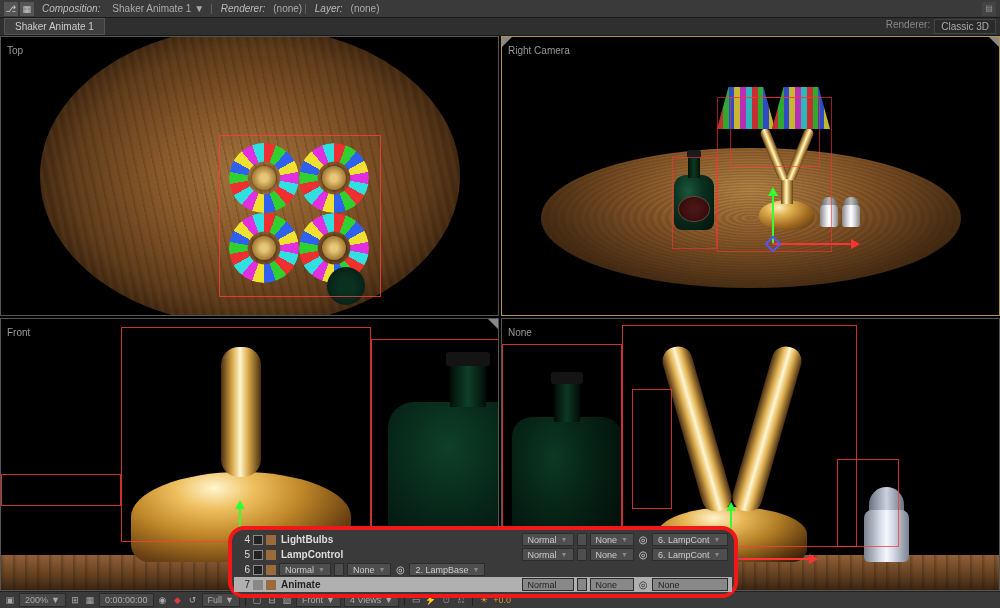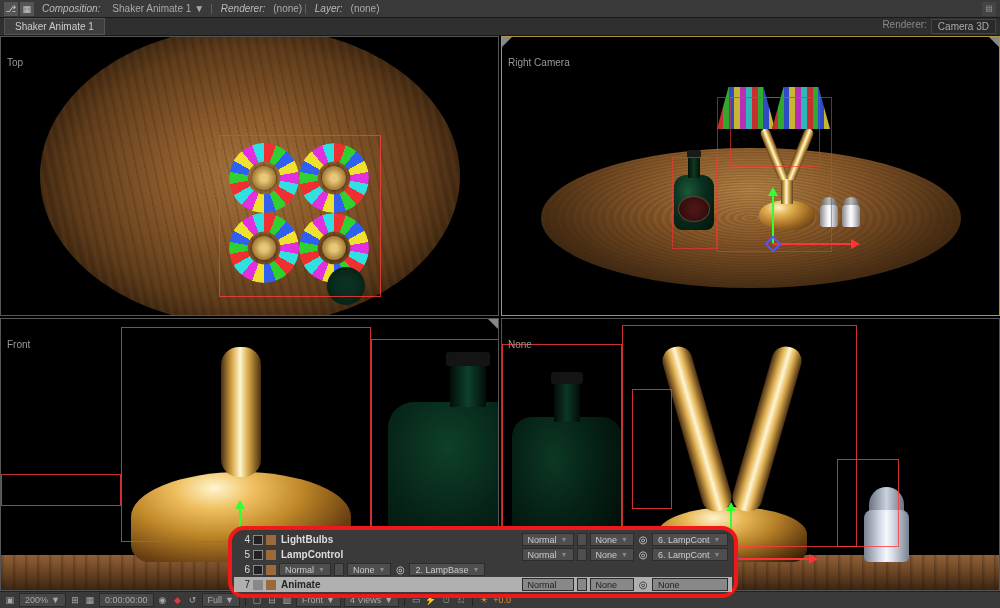--- a/index.html
+++ b/index.html
@@ -14,21 +14,21 @@
 .panel-header .menu-btn { width: 14px; height: 14px; background: #444; display: flex; align-items: center; justify-content: center; font-size: 8px; color: #999; }
 
 .tab-bar { background: #2f2f2f; height: 18px; display: flex; align-items: center; padding: 0 4px; border-bottom: 1px solid #1a1a1a; }
 .tab { background: #3f3f3f; padding: 2px 10px; border: 1px solid #555; font-size: 10px; color: #ccc; }
 .renderer { margin-left: auto; display: flex; align-items: flex-start; gap: 4px; color: #888; }
 .renderer .val { background: #2a2a2a; padding: 1px 6px; border: 1px solid #444; color: #aaa; }
 
 .viewports { position: relative; height: 555px; background: #000; display: grid; grid-template-columns: 1fr 1fr; grid-template-rows: 280px 1fr; gap: 2px; }
 .viewport { position: relative; background: #000; overflow: hidden; border: 1px solid #555; }
 .viewport.sel { border: 1px solid #b0944a; }
-.vp-label { position: absolute; top: 20px; left: 6px; color: #999; font-size: 10px; z-index: 10; }
+.vp-label { position: absolute; top: 8px; left: 6px; color: #999; font-size: 10px; z-index: 10; }
 .corner-tri { position: absolute; width: 0; height: 0; z-index: 11; }
 .tri-tl { top: 0; left: 0; border-left: 10px solid #888; border-bottom: 10px solid transparent; }
 .tri-tr { top: 0; right: 0; border-right: 10px solid #888; border-bottom: 10px solid transparent; }
 
 
 .wood-circle { position: absolute; left: 50%; top: 50%; transform: translate(-50%, -50%); width: 420px; height: 300px; border-radius: 50%; background: radial-gradient(ellipse at center, #a87840 0%, #8b5a2b 30%, #5c3a1a 60%, #1a0f05 85%, #000 100%); }
 .wood-circle::before { content: ''; position: absolute; inset: 0; border-radius: 50%; background: repeating-linear-gradient(78deg, rgba(60,35,10,0.3) 0px, transparent 3px, rgba(120,80,40,0.2) 6px, transparent 9px); }
 .lampshade-top { position: absolute; width: 70px; height: 70px; border-radius: 50%; }
 .lampshade-top .center { position: absolute; left: 50%; top: 50%; transform: translate(-50%,-50%); width: 24px; height: 24px; border-radius: 50%; background: radial-gradient(circle, #e8c878 20%, #b08840 60%, #705020 100%); box-shadow: 0 0 4px rgba(0,0,0,0.6); }
 .lampshade-top .ring { position: absolute; inset: 0; border-radius: 50%; background: conic-gradient(#f03030 0deg 20deg, #30d030 20deg 40deg, #3060f0 40deg 60deg, #f0e030 60deg 80deg, #e030e0 80deg 100deg, #30e0e0 100deg 120deg, #f03030 120deg 140deg, #30d030 140deg 160deg, #3060f0 160deg 180deg, #f0e030 180deg 200deg, #e030e0 200deg 220deg, #30e0e0 220deg 240deg, #f03030 240deg 260deg, #30d030 260deg 280deg, #3060f0 280deg 300deg, #f0e030 300deg 320deg, #e030e0 320deg 340deg, #30e0e0 340deg 360deg); -webkit-mask: radial-gradient(circle, transparent 32%, #000 34%, #000 95%, transparent 100%); mask: radial-gradient(circle, transparent 32%, #000 34%, #000 95%, transparent 100%); }
@@ -128,21 +128,21 @@
   <span class="label">Layer:</span>
   <span>(none)</span>
   <div class="filler"></div>
   <div class="menu-btn">▤</div>
 </div>
 
 <div class="tab-bar">
   <div class="tab">Shaker Animate 1</div>
   <div class="renderer">
     <span>Renderer:</span>
-    <span class="val">Camera 3D</span>
+    <span class="val">Classic 3D</span>
   </div>
 </div>
 
 <div class="viewports">
 
   <div class="viewport">
     <div class="vp-label">Top</div>
     <div class="wood-circle"></div>
     <div class="lampshade-top shade1">
         <div class="ring"></div>

